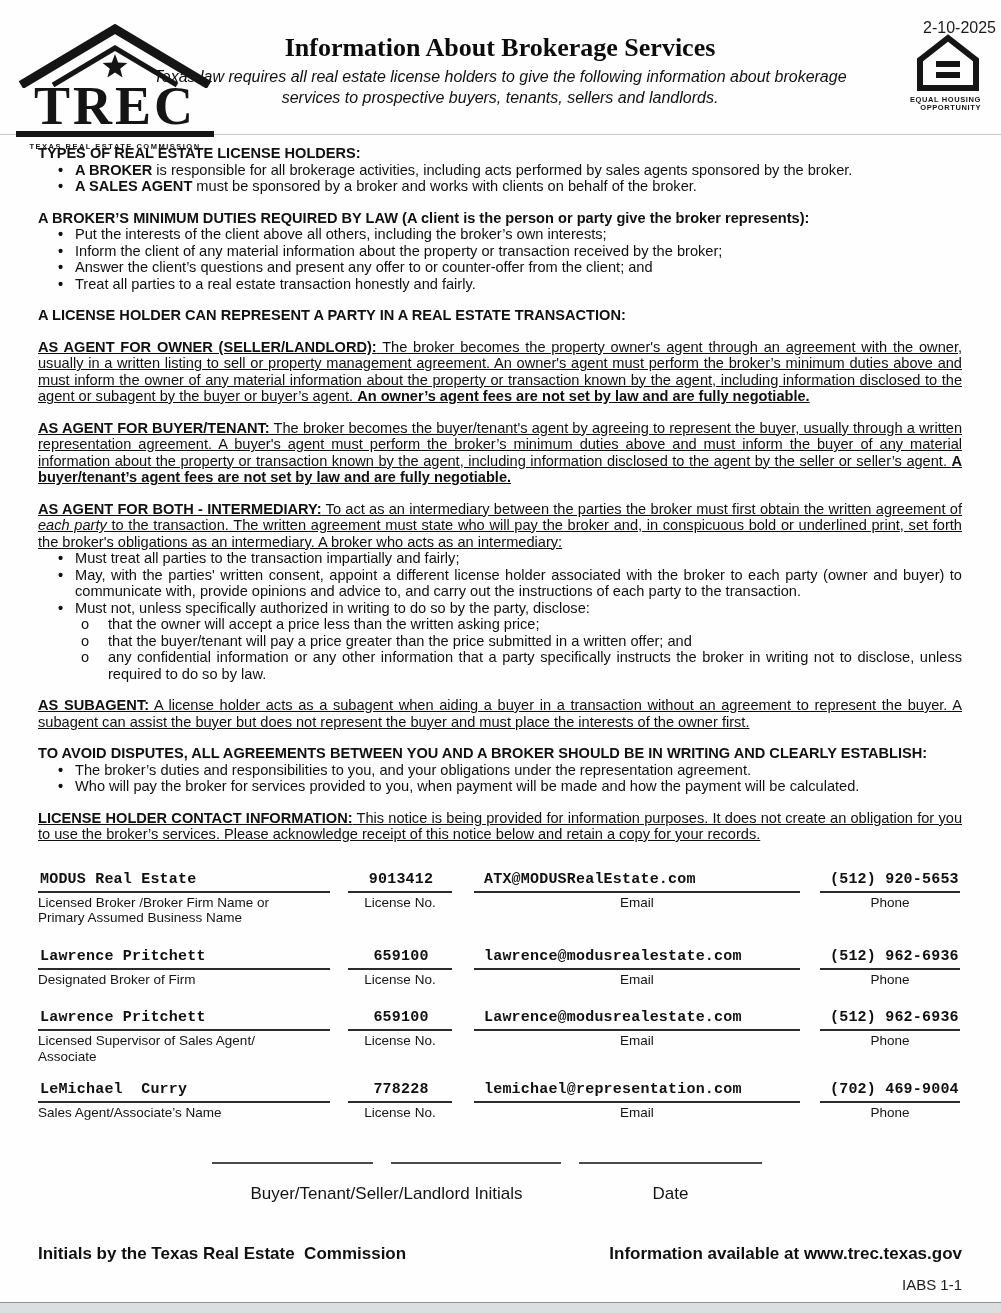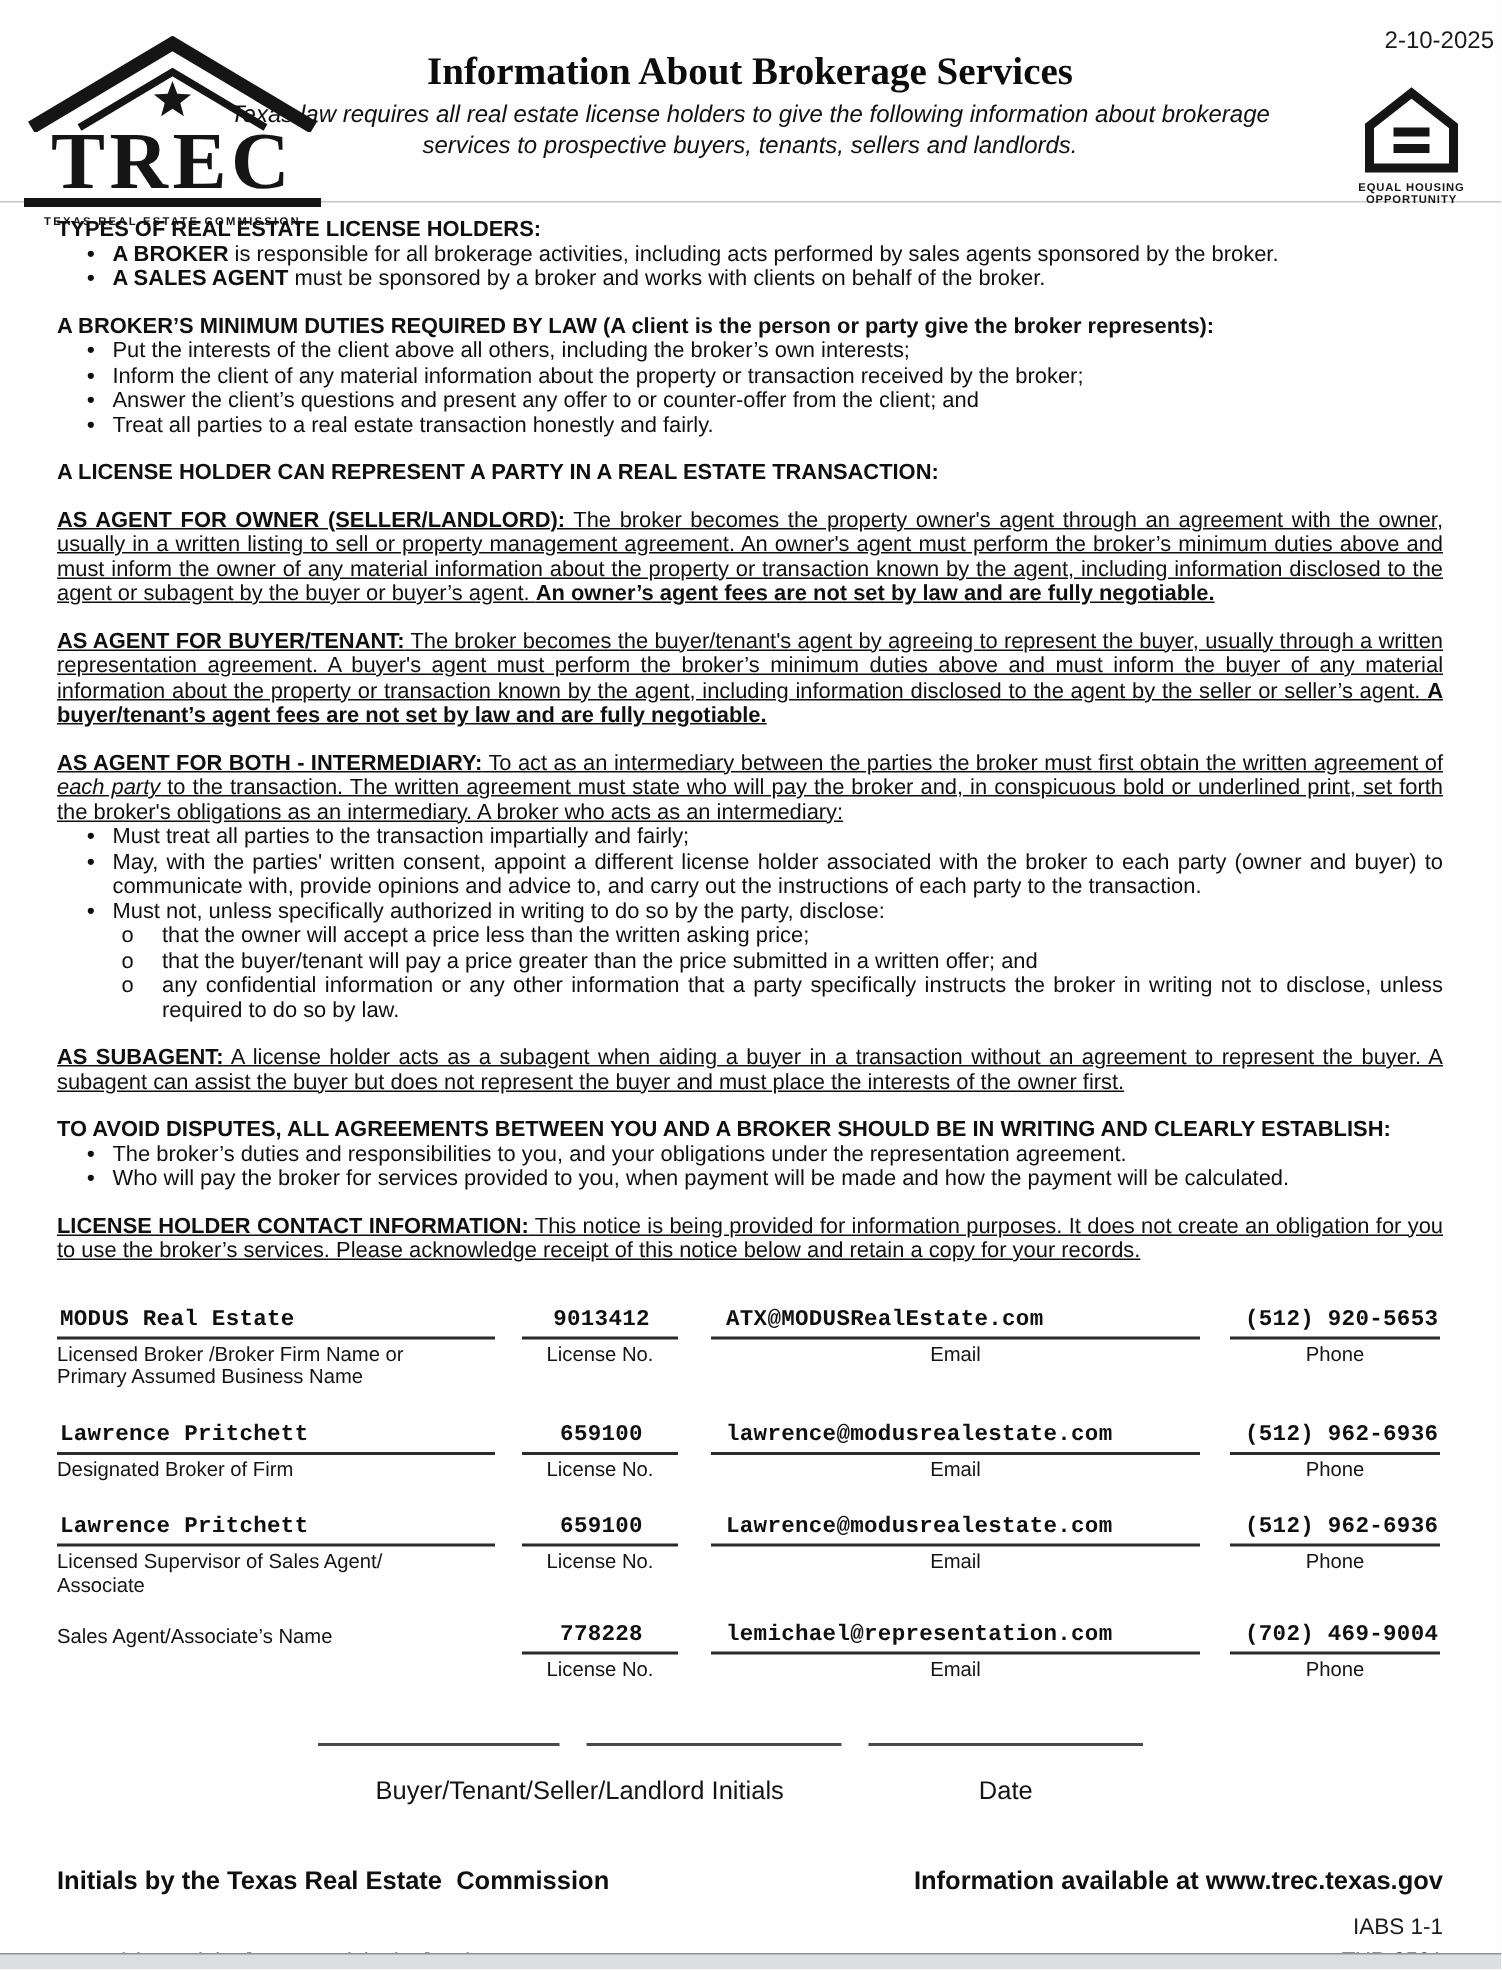--- a/index.html
+++ b/index.html
@@ -15,21 +15,21 @@
   .trec-logo { position:absolute; left:12px; top:6px; width:206px; text-align:center; }
   .trec-word { font-family:"Liberation Serif", serif; font-weight:700; font-size:54px;
                line-height:44px; letter-spacing:3px; color:#151515; margin-top:-8px; }
   .trec-bar  { height:6px; background:#151515; margin:3px 4px 0 4px; }
   .trec-caption { font-size:7.5px; font-weight:700; letter-spacing:1.5px; margin-top:2px; color:#151515; }
   .title-block { margin:0 auto; width:700px; text-align:center; padding-top:16px; }
   .title { font-family:"Liberation Serif", serif; font-weight:700; font-size:26px;
            line-height:28px; color:#0c0c0c; }
   .subtitle { font-style:italic; font-size:16px; line-height:20.5px; margin-top:5px; color:#111; }
   .date { position:absolute; top:2px; right:5px; font-size:16px; color:#1a1a1a; }
-  .eho { position:absolute; right:20px; top:40px; width:80px; text-align:center; }
+  .eho { position:absolute; right:20px; top:16px; width:80px; text-align:right; }
   .eho-cap { font-size:7.5px; font-weight:700; letter-spacing:0.6px; line-height:8.5px; color:#151515; }
   
   .sec { margin-bottom:15px; }
   .sec-heading { font-weight:700; }
   .para { margin:0; text-align:justify;text-decoration:underline; }
   .para b { font-weight:700; }
   .bullet { display:flex; text-align:justify; }
   .bullet .mark { flex:none; width:17px; margin-left:20px; font-weight:700; }
   .bullet.sub .mark { width:27px; margin-left:43px; font-weight:400; }
   .bullet .bt { flex:1; }
@@ -245,20 +245,21 @@
         <div class="clabel">Email</div>
       </div>
     <div class="ccol c4">
         <div class="cval">(512) 962-6936</div>
         <div class="clabel">Phone</div>
       </div>
   </div>
 
   <div class="crow">
     <div class="ccol c1">
+        <div class="cval">LeMichael  Curry</div>
         <div class="clabel">Sales Agent/Associate’s Name</div>
       </div>
     <div class="ccol c2">
         <div class="cval">778228</div>
         <div class="clabel">License No.</div>
       </div>
     <div class="ccol c3">
         <div class="cval">lemichael@representation.com</div>
         <div class="clabel">Email</div>
       </div>

